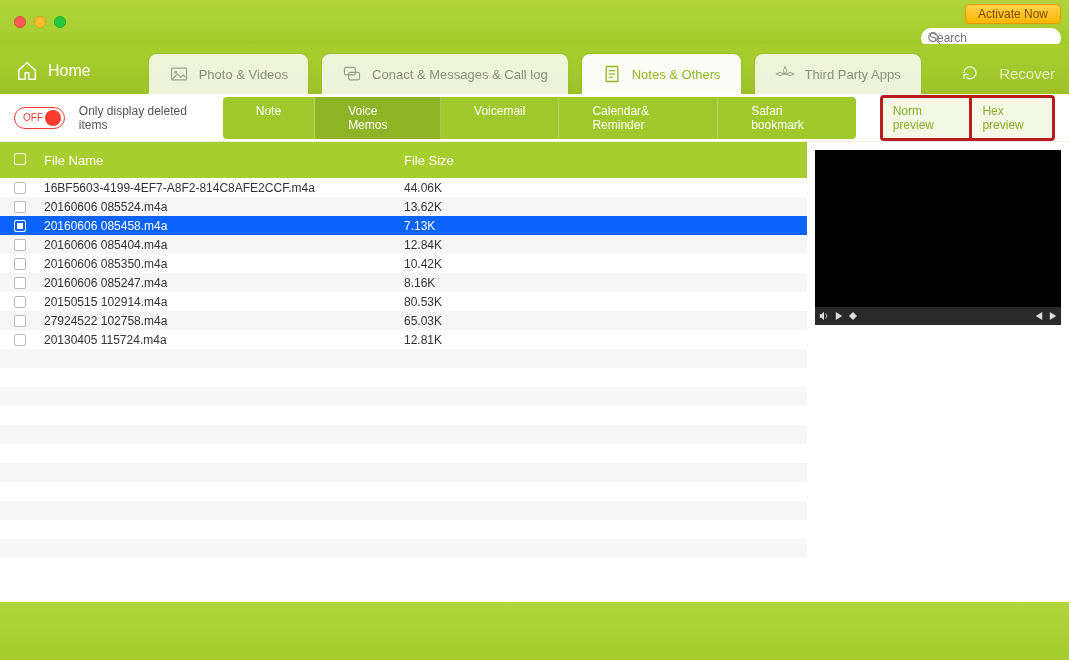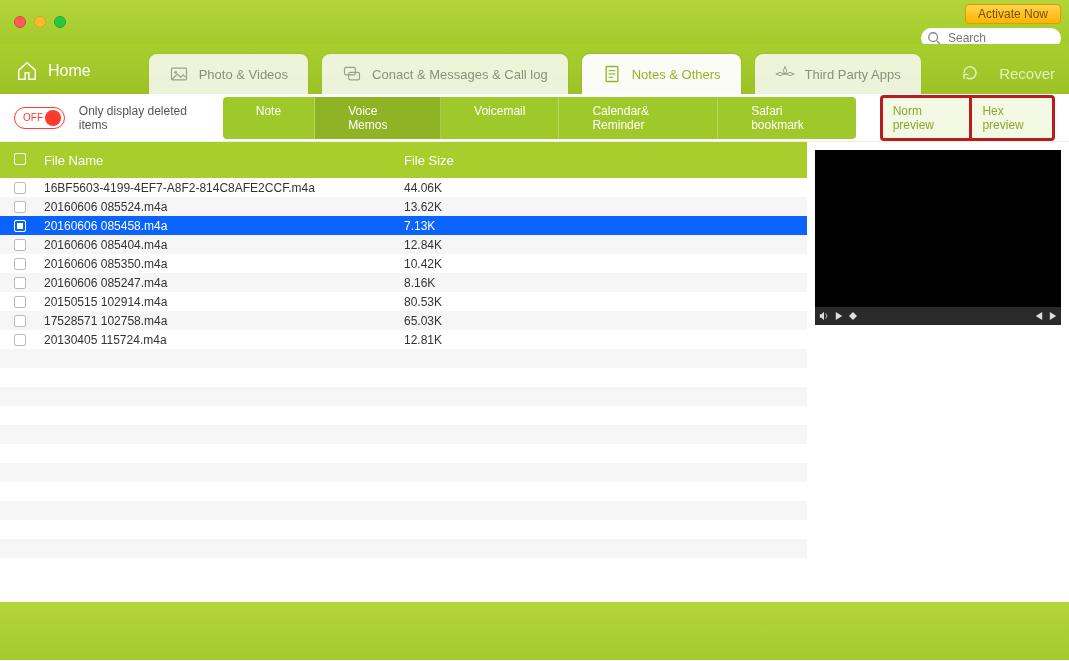--- a/index.html
+++ b/index.html
@@ -32,21 +32,21 @@
   }
   .searchwrap {
     position: relative;
     width: 140px;
   }
   .searchwrap input {
     width: 100%;
     height: 20px;
     border-radius: 10px;
     border: none;
-    padding: 0 8px 0 27px;
+    padding: 0 8px 0 8px;
     font-size: 12px;
     outline: none;
   }
   .searchwrap .sicon {
     position: absolute; left: 6px; top: 3px; width: 14px; height: 14px; color:#888;
   }
 
   
   .tabsrow {
     height: 50px;
@@ -337,21 +337,21 @@
           <div class="chkcell">
             <span class="chk"></span>
           </div>
           <div class="namecell">20150515 102914.m4a</div>
           <div class="sizecell">80.53K</div>
         </div>
         <div class="row">
           <div class="chkcell">
             <span class="chk"></span>
           </div>
-          <div class="namecell">17528571 102758.m4a</div>
+          <div class="namecell">27924522 102758.m4a</div>
           <div class="sizecell">65.03K</div>
         </div>
         <div class="row">
           <div class="chkcell">
             <span class="chk"></span>
           </div>
           <div class="namecell">20130405 115724.m4a</div>
           <div class="sizecell">12.81K</div>
         </div>
       </div>

